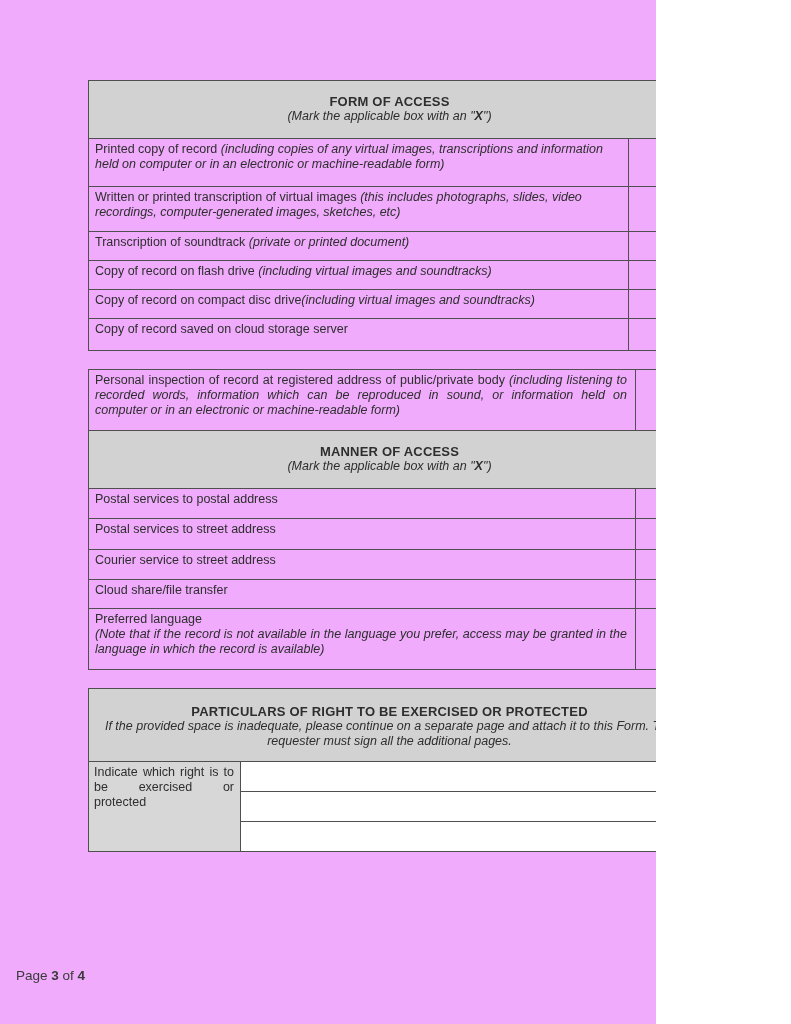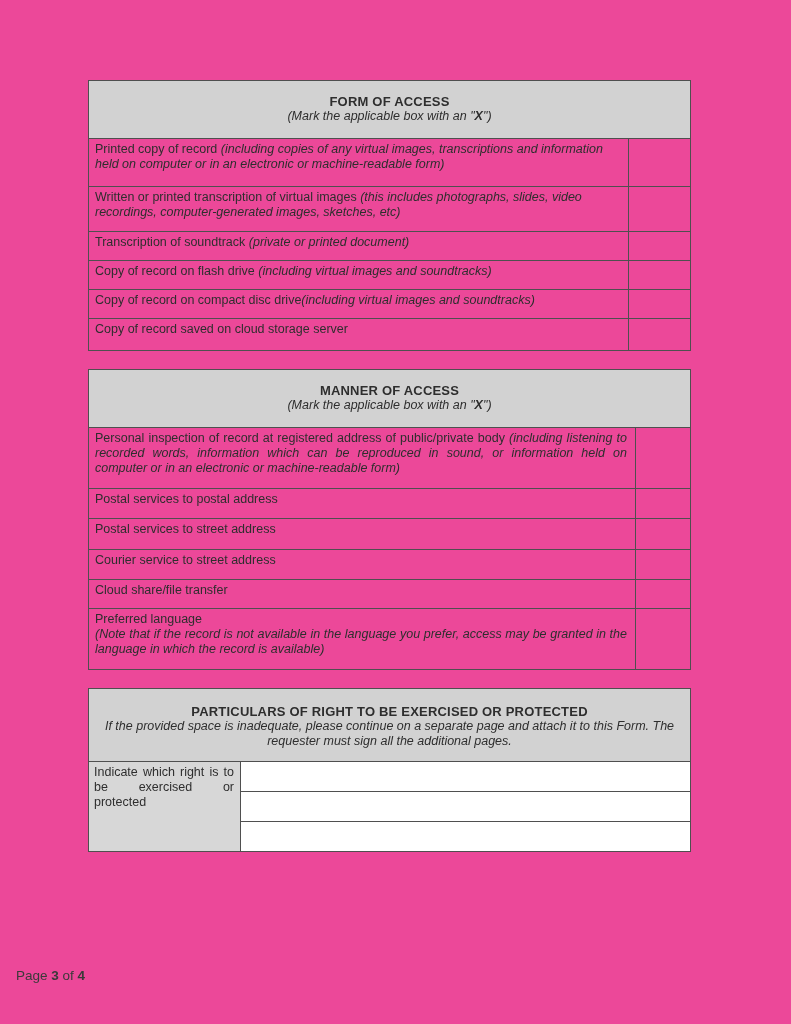--- a/index.html
+++ b/index.html
@@ -1,18 +1,18 @@
 <!DOCTYPE html>
 <html style="--header-fill: #d2d2d2; --side-fill: #d7d7d7; --border: #4f4f4f;"><head>
 <meta charset="utf-8">
 <style>
   * { margin:0; padding:0; box-sizing:border-box; }
   html,body { background:#ffffff; }
   .doc {
-    position:relative; width:791px; height:1024px; background:#ec4899;
+    position:relative; width:656px; height:1024px; background:#f0abfc;
     font-family:"Liberation Sans","DejaVu Sans",sans-serif;
     color:#2e2e2e; font-size:12.5px; line-height:15px;
     overflow:hidden;
   }
   .content { position:absolute; left:88px; top:80px; width:602px; }
   table.tbl { border-collapse:collapse; width:602px; table-layout:fixed; }
   table.tbl + table.tbl { margin-top:18px; }
   .tbl td { border:1px solid var(--border,#4f4f4f); vertical-align:top; }
   .head { background:var(--header-fill,#d2d2d2); text-align:center; padding:13px 10px 14px; }
   .head-title { font-weight:bold; font-size:13px; letter-spacing:0.2px; }
@@ -77,28 +77,28 @@
     </tbody>
       </table>
 
     <table class="tbl t2">
       <colgroup>
           <col style="width:547px">
           <col style="width:55px">
         </colgroup>
       <tbody>
           <tr>
+        <td class="lbl just h61"><span>Personal inspection of record at registered address of public/private body </span><span class="it">(including listening to recorded words, information which can be reproduced in sound, or information held on computer or in an electronic or machine-readable form)</span></td>
+        <td class="mark"></td>
+      </tr>
+      <tr>
         <td colspan="2" class="head">
           <div class="head-title">MANNER OF ACCESS</div>
           <div class="head-sub"><span>(Mark the applicable box with an "</span><span class="bx">X</span><span>")</span></div>
         </td>
-      </tr>
-      <tr>
-        <td class="lbl just h61"><span>Personal inspection of record at registered address of public/private body </span><span class="it">(including listening to recorded words, information which can be reproduced in sound, or information held on computer or in an electronic or machine-readable form)</span></td>
-        <td class="mark"></td>
       </tr>
       <tr>
         <td class="lbl h30"><span>Postal services to postal address</span></td>
         <td class="mark"></td>
       </tr>
       <tr>
         <td class="lbl h31"><span>Postal services to street address</span></td>
         <td class="mark"></td>
       </tr>
       <tr>

